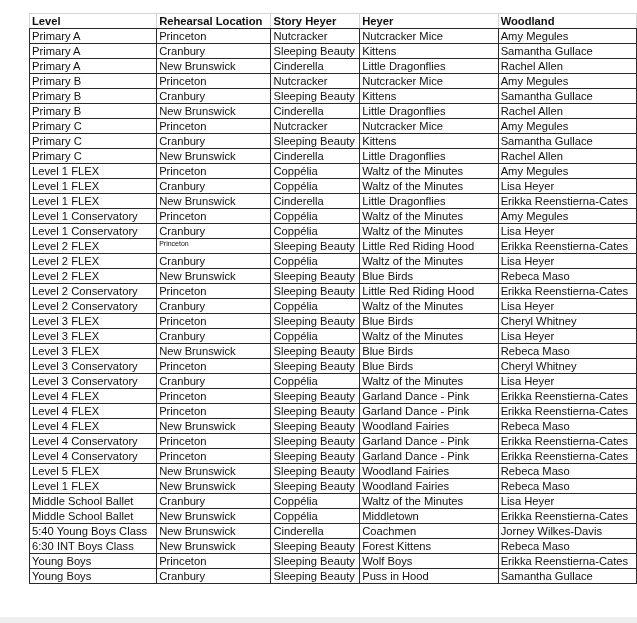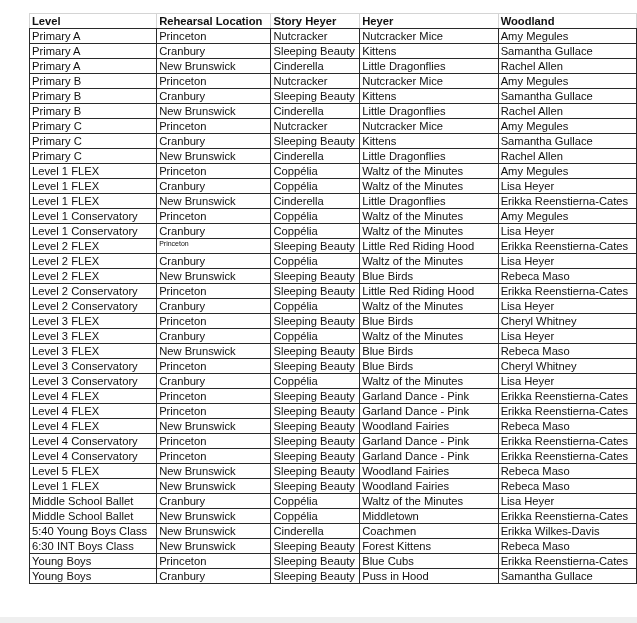--- a/index.html
+++ b/index.html
@@ -317,34 +317,34 @@
           <td>New Brunswick</td>
           <td>Coppélia</td>
           <td>Middletown</td>
           <td>Erikka Reenstierna-Cates</td>
         </tr>
         <tr>
           <td>5:40 Young Boys Class</td>
           <td>New Brunswick</td>
           <td>Cinderella</td>
           <td>Coachmen</td>
-          <td>Erikka Wilkes-Davis</td>
+          <td>Jorney Wilkes-Davis</td>
         </tr>
         <tr>
           <td>6:30 INT Boys Class</td>
           <td>New Brunswick</td>
           <td>Sleeping Beauty</td>
           <td>Forest Kittens</td>
           <td>Rebeca Maso</td>
         </tr>
         <tr>
           <td>Young Boys</td>
           <td>Princeton</td>
           <td>Sleeping Beauty</td>
-          <td>Blue Cubs</td>
+          <td>Wolf Boys</td>
           <td>Erikka Reenstierna-Cates</td>
         </tr>
         <tr>
           <td>Young Boys</td>
           <td>Cranbury</td>
           <td>Sleeping Beauty</td>
           <td>Puss in Hood</td>
           <td>Samantha Gullace</td>
         </tr>
       </tbody>

